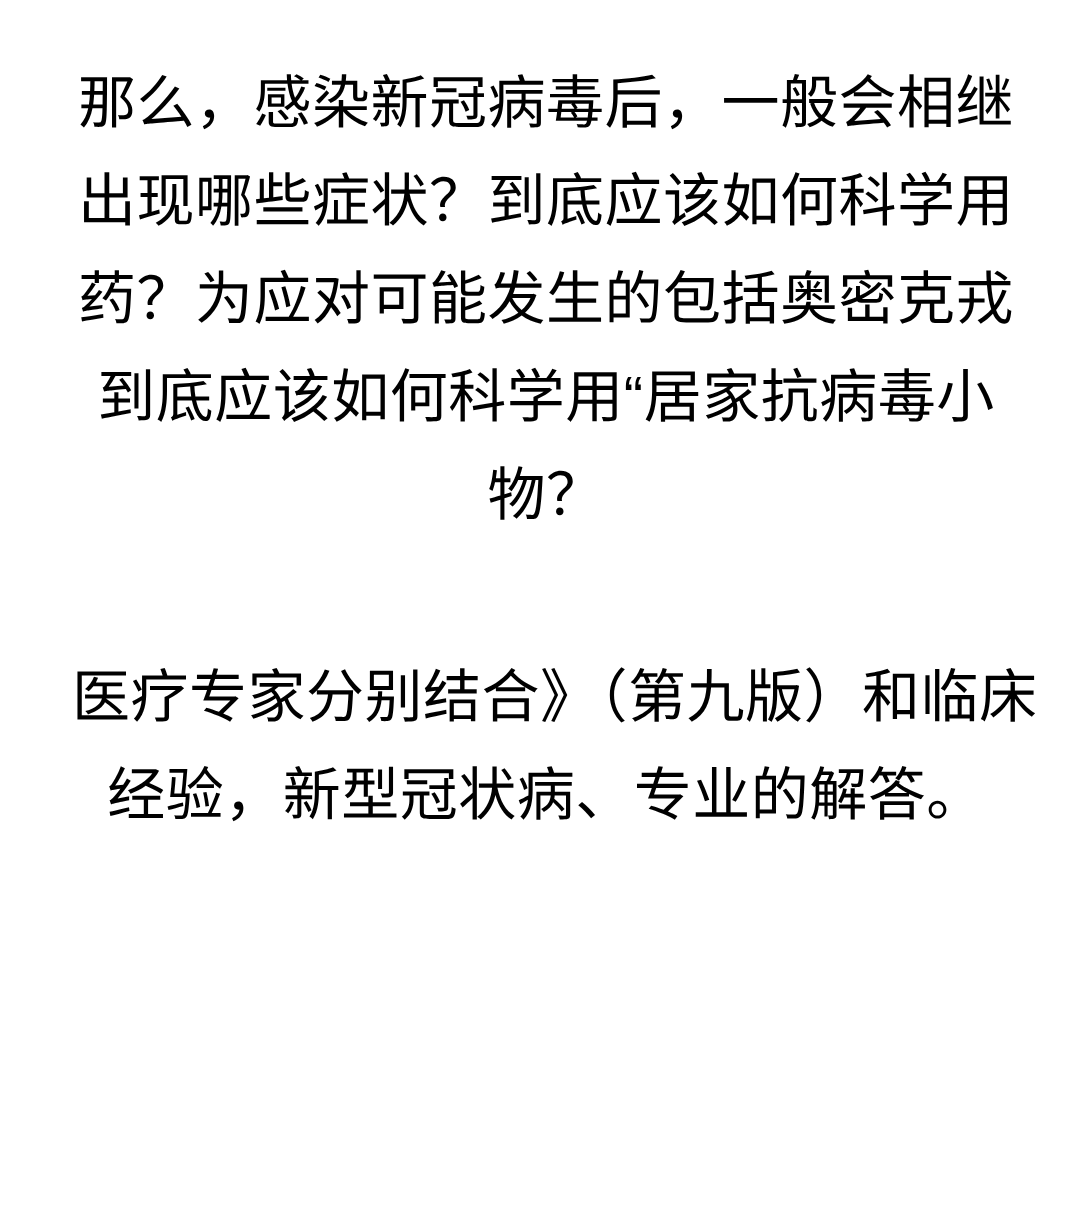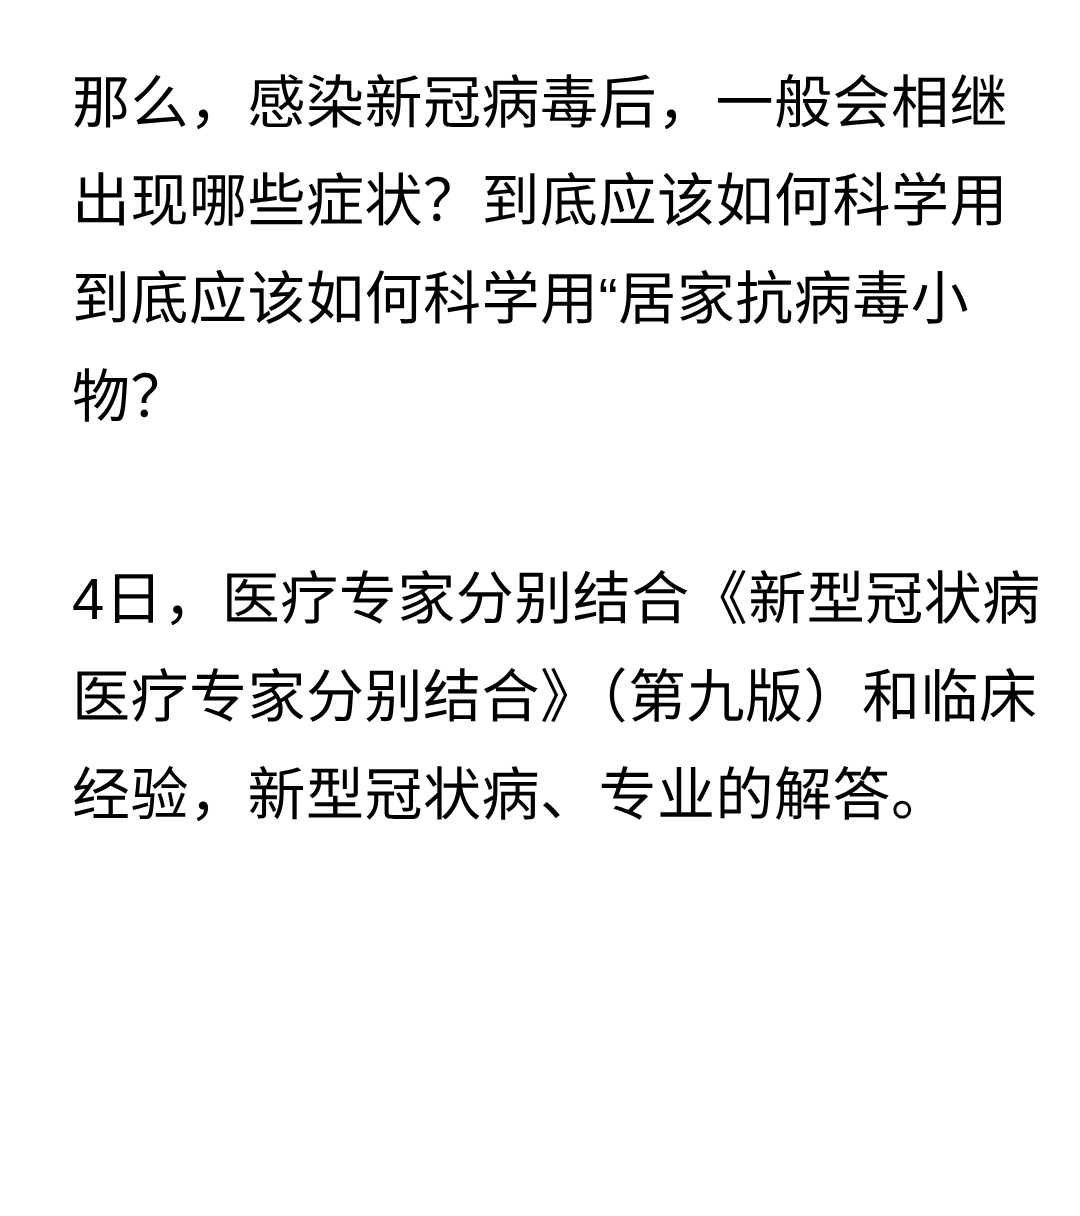--- a/index.html
+++ b/index.html
@@ -26,33 +26,34 @@
     }
     .paragraph {
       margin: 0;
     }
     .paragraph + .paragraph {
       margin-top: 104px;
     }
     .line {
       white-space: nowrap;
       height: 98px;
+      text-align: center;
     }
   </style>
 </head>
 <body>
 
 <div class="article">
 
   <div class="paragraph" lang="zh-CN">
     <div class="line">那么，感染新冠病毒后，一般会相继</div>
     <div class="line">出现哪些症状？到底应该如何科学用</div>
+    <div class="line">药？为应对可能发生的包括奥密克戎</div>
     <div class="line">到底应该如何科学用“居家抗病毒小</div>
     <div class="line">物？</div>
   </div>
 
   <div class="paragraph" lang="zh-CN">
-    <div class="line">4日，医疗专家分别结合《新型冠状病</div>
     <div class="line">医疗专家分别结合》（第九版）和临床</div>
     <div class="line">经验，新型冠状病、专业的解答。</div>
   </div>
 
 </div>
 
 </body></html>

